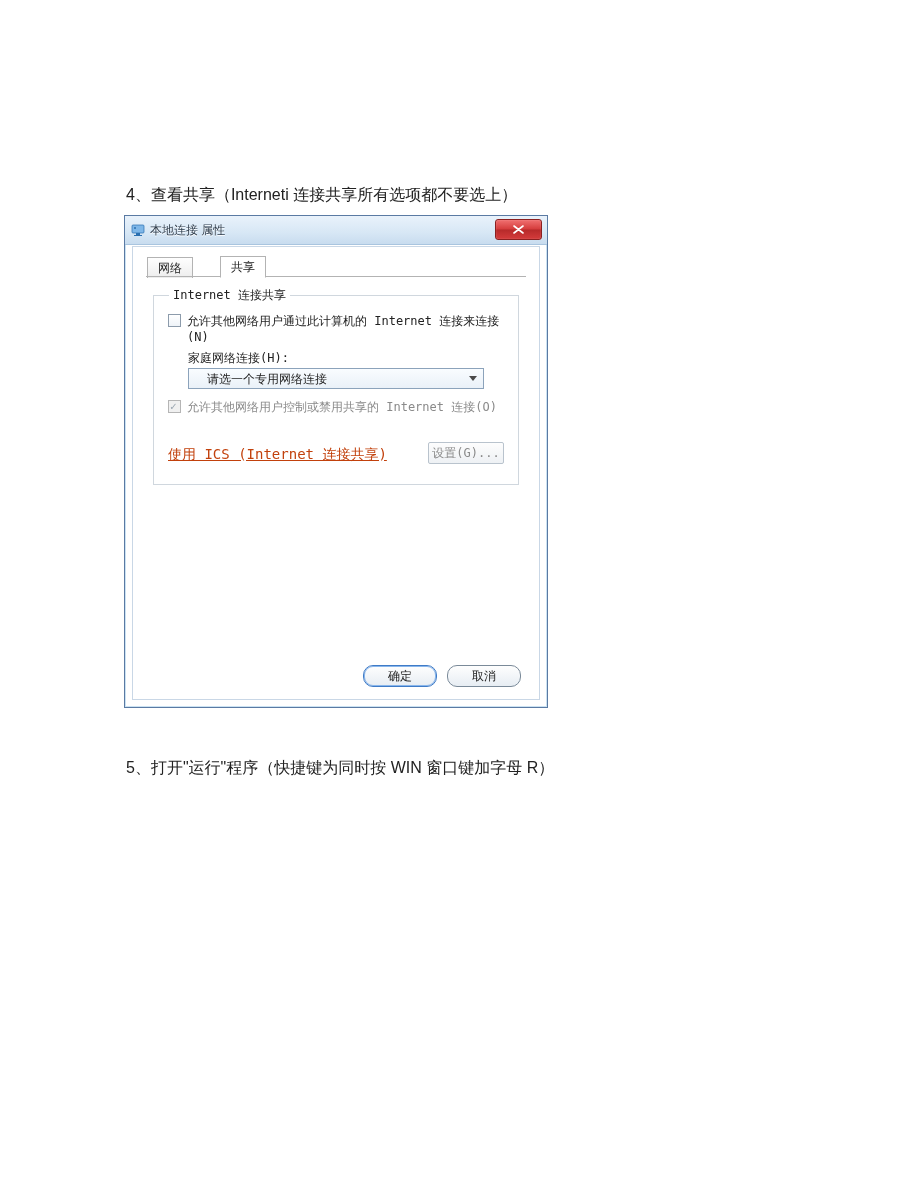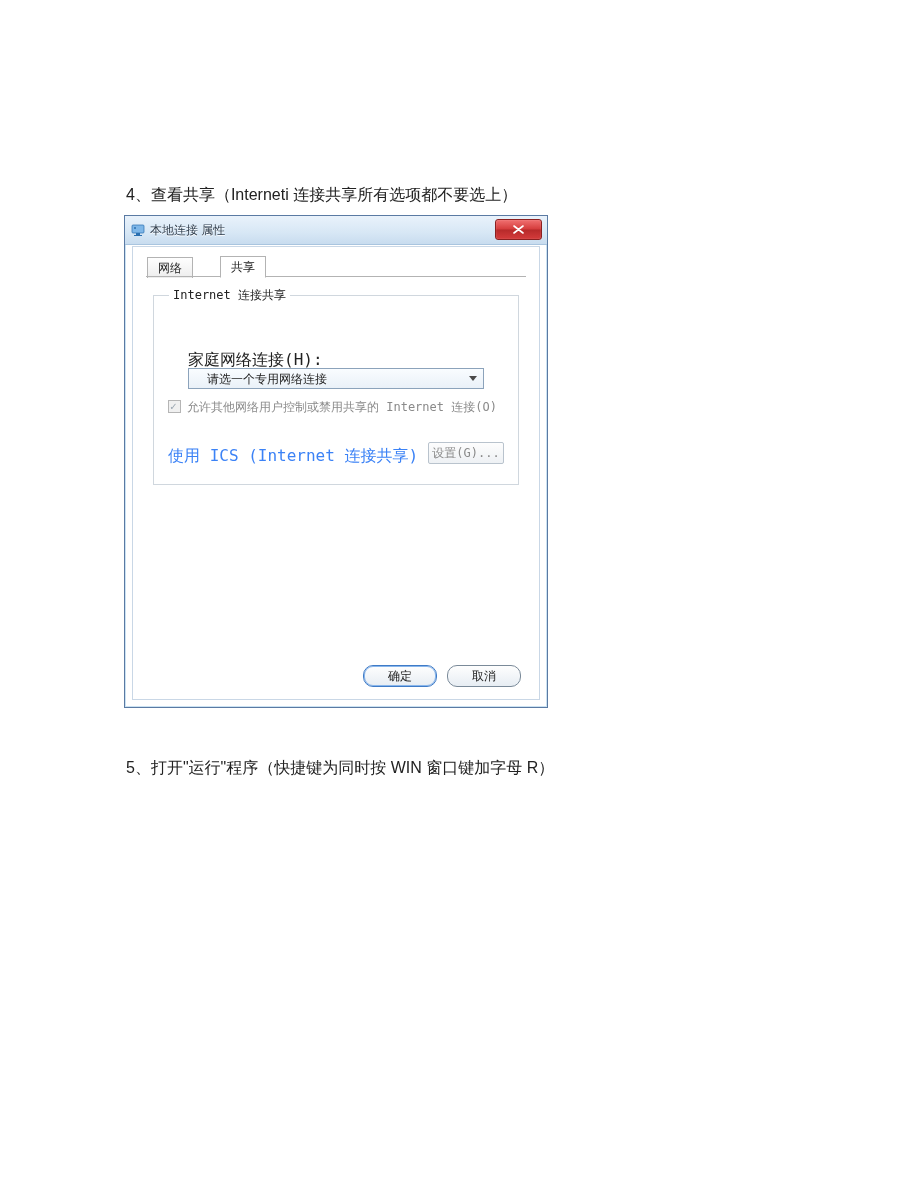--- a/index.html
+++ b/index.html
@@ -175,21 +175,21 @@
   }
   .chk .tick {
     position: absolute;
     left: 1px;
     top: -1px;
     font-size: 11px;
     color: #9aa5b0;
   }
 
   .line1 { position: absolute; left: 14px; top: 18px; right: 14px; }
-  .line-home-label { position: absolute; left: 34px; top: 54px; font-family: "SimSun", monospace; font-size: 16px; }
+  .line-home-label { position: absolute; left: 34px; top: 54px; font-family: "SimSun", monospace; font-size: 12px; }
 
   .combo {
     position: absolute;
     left: 34px;
     top: 72px;
     width: 296px;
     height: 21px;
     border: 1px solid #8ca3bb;
     background: linear-gradient(#f9fcff, #eaf1f8);
     box-sizing: border-box;
@@ -211,22 +211,23 @@
     border-top: 5px solid #4a4a4a;
   }
 
   .line2 { position: absolute; left: 14px; top: 104px; right: 14px; }
 
   .link-ics {
     position: absolute;
     left: 14px;
     top: 150px;
     font-family: "SimSun", monospace;
-    font-size: 16px;
-    color: #3b82f6;
+    font-size: 14px;
+    color: #c2410c;
+    text-decoration: underline;
     cursor: pointer;
   }
 
   .settings-btn {
     position: absolute;
     right: 14px;
     top: 146px;
     width: 76px;
     height: 22px;
     border: 1px solid #b9c3cd;
@@ -298,20 +299,24 @@
 
     <div class="tabline"></div>
     <div class="tabstrip">
       <div class="tab">网络</div>
       <div class="tab active">共享</div>
     </div>
 
     <div class="groupbox">
       <div class="group-title">Internet 连接共享</div>
 
+      <div class="line line1">
+        <span class="chk"></span>
+        <span class="text-multi">允许其他网络用户通过此计算机的 Internet 连接来连接(N)</span>
+      </div>
 
       <div class="line-home-label">家庭网络连接(H):</div>
 
       <div class="combo">
         <span>请选一个专用网络连接</span>
         <span class="caret"></span>
       </div>
 
       <div class="line line2 disabled">
         <span class="chk disabled">

